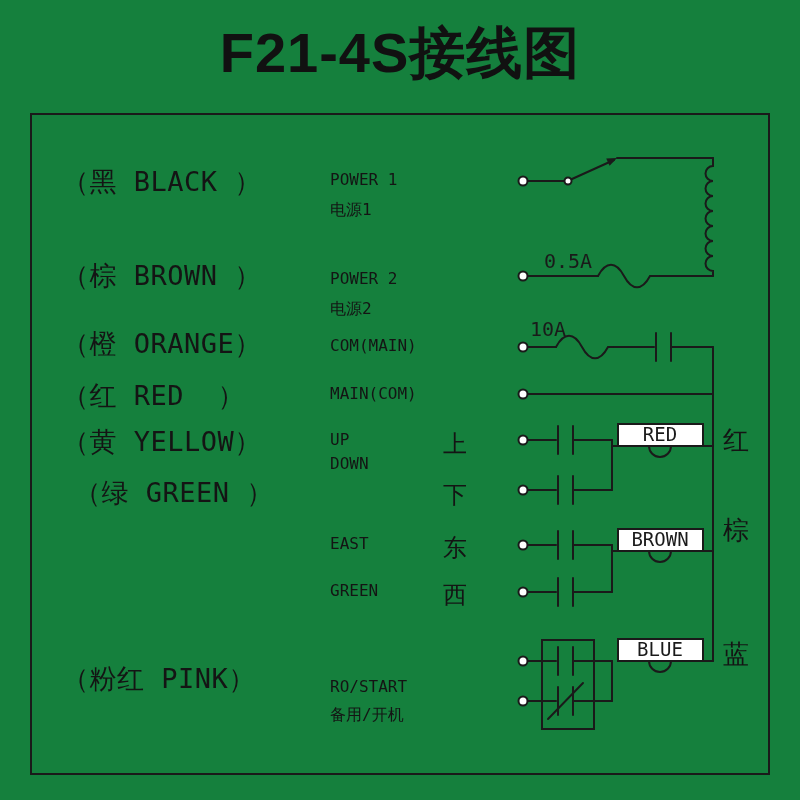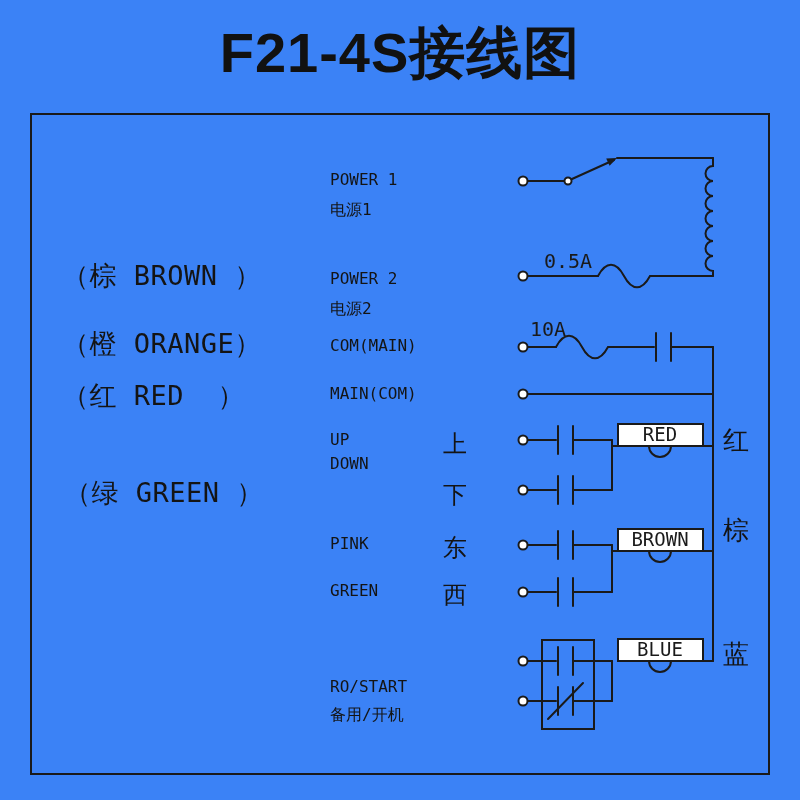--- a/index.html
+++ b/index.html
@@ -1,54 +1,57 @@
 <!DOCTYPE html>
 <html><head>
 <meta charset="utf-8">
 <style>
   * { margin:0; padding:0; box-sizing:border-box; }
   html,body { width:800px; height:800px; background:#fff; }
   body { font-family:"DejaVu Sans Mono","DejaVu Sans",monospace; color:#141414; }
-  .page { position:relative; width:800px; height:800px; background:#3b82f6; overflow:hidden; }
+  .page { position:relative; width:800px; height:800px; background:#15803d; overflow:hidden; }
   .title { position:absolute; top:16px; left:0; width:100%; text-align:center;
            font-family:"Liberation Sans","DejaVu Sans",sans-serif; font-weight:bold;
            font-size:56px; letter-spacing:1px; color:#111; }
   .box { position:absolute; left:30px; top:113px; width:740px; height:662px; border:2px solid #1a1a1a; }
   .lbl { position:absolute; white-space:pre; font-size:27px; letter-spacing:.5px; }
   .fn  { position:absolute; white-space:pre; font-size:16px; }
   .cn  { position:absolute; font-size:24px; }
   .bus { position:absolute; font-size:26px; }
   svg.circuit { position:absolute; left:0; top:0; width:800px; height:800px; }
   svg text { font-family:"DejaVu Sans Mono",monospace; }
 </style>
 </head>
 <body>
 
 <div class="page">
 
   <div class="title">F21-4S接线图</div>
 
   <div class="box"></div>
 
+  <div class="lbl" style="left:62px;top:164px">（黑 BLACK ）</div>
   <div class="lbl" style="left:62px;top:258px">（棕 BROWN ）</div>
   <div class="lbl" style="left:62px;top:326px">（橙 ORANGE）</div>
   <div class="lbl" style="left:62px;top:378px">（红 RED  ）</div>
-  <div class="lbl" style="left:64px;top:475px">（绿 GREEN ）</div>
+  <div class="lbl" style="left:62px;top:424px">（黄 YELLOW）</div>
+  <div class="lbl" style="left:74px;top:475px">（绿 GREEN ）</div>
+  <div class="lbl" style="left:62px;top:661px">（粉红 PINK）</div>
 
   <div class="fn" style="left:330px;top:170px">POWER 1</div>
   <div class="fn" style="left:330px;top:200px">电源1</div>
   <div class="fn" style="left:330px;top:269px">POWER 2</div>
   <div class="fn" style="left:330px;top:299px">电源2</div>
   <div class="fn" style="left:330px;top:336px">COM(MAIN)</div>
   <div class="fn" style="left:330px;top:384px">MAIN(COM)</div>
   <div class="fn" style="left:330px;top:430px">UP</div>
   <div class="cn" style="left:443px;top:428px">上</div>
   <div class="fn" style="left:330px;top:454px">DOWN</div>
   <div class="cn" style="left:443px;top:479px">下</div>
-  <div class="fn" style="left:330px;top:534px">PINK</div>
+  <div class="fn" style="left:330px;top:534px">EAST</div>
   <div class="cn" style="left:443px;top:532px">东</div>
   <div class="fn" style="left:330px;top:581px">GREEN</div>
   <div class="cn" style="left:443px;top:579px">西</div>
   <div class="fn" style="left:330px;top:677px">RO/START</div>
   <div class="fn" style="left:330px;top:705px">备用/开机</div>
 
   <div class="bus" style="left:723px;top:423px">红</div>
   <div class="bus" style="left:723px;top:513px">棕</div>
   <div class="bus" style="left:723px;top:637px">蓝</div>
 

